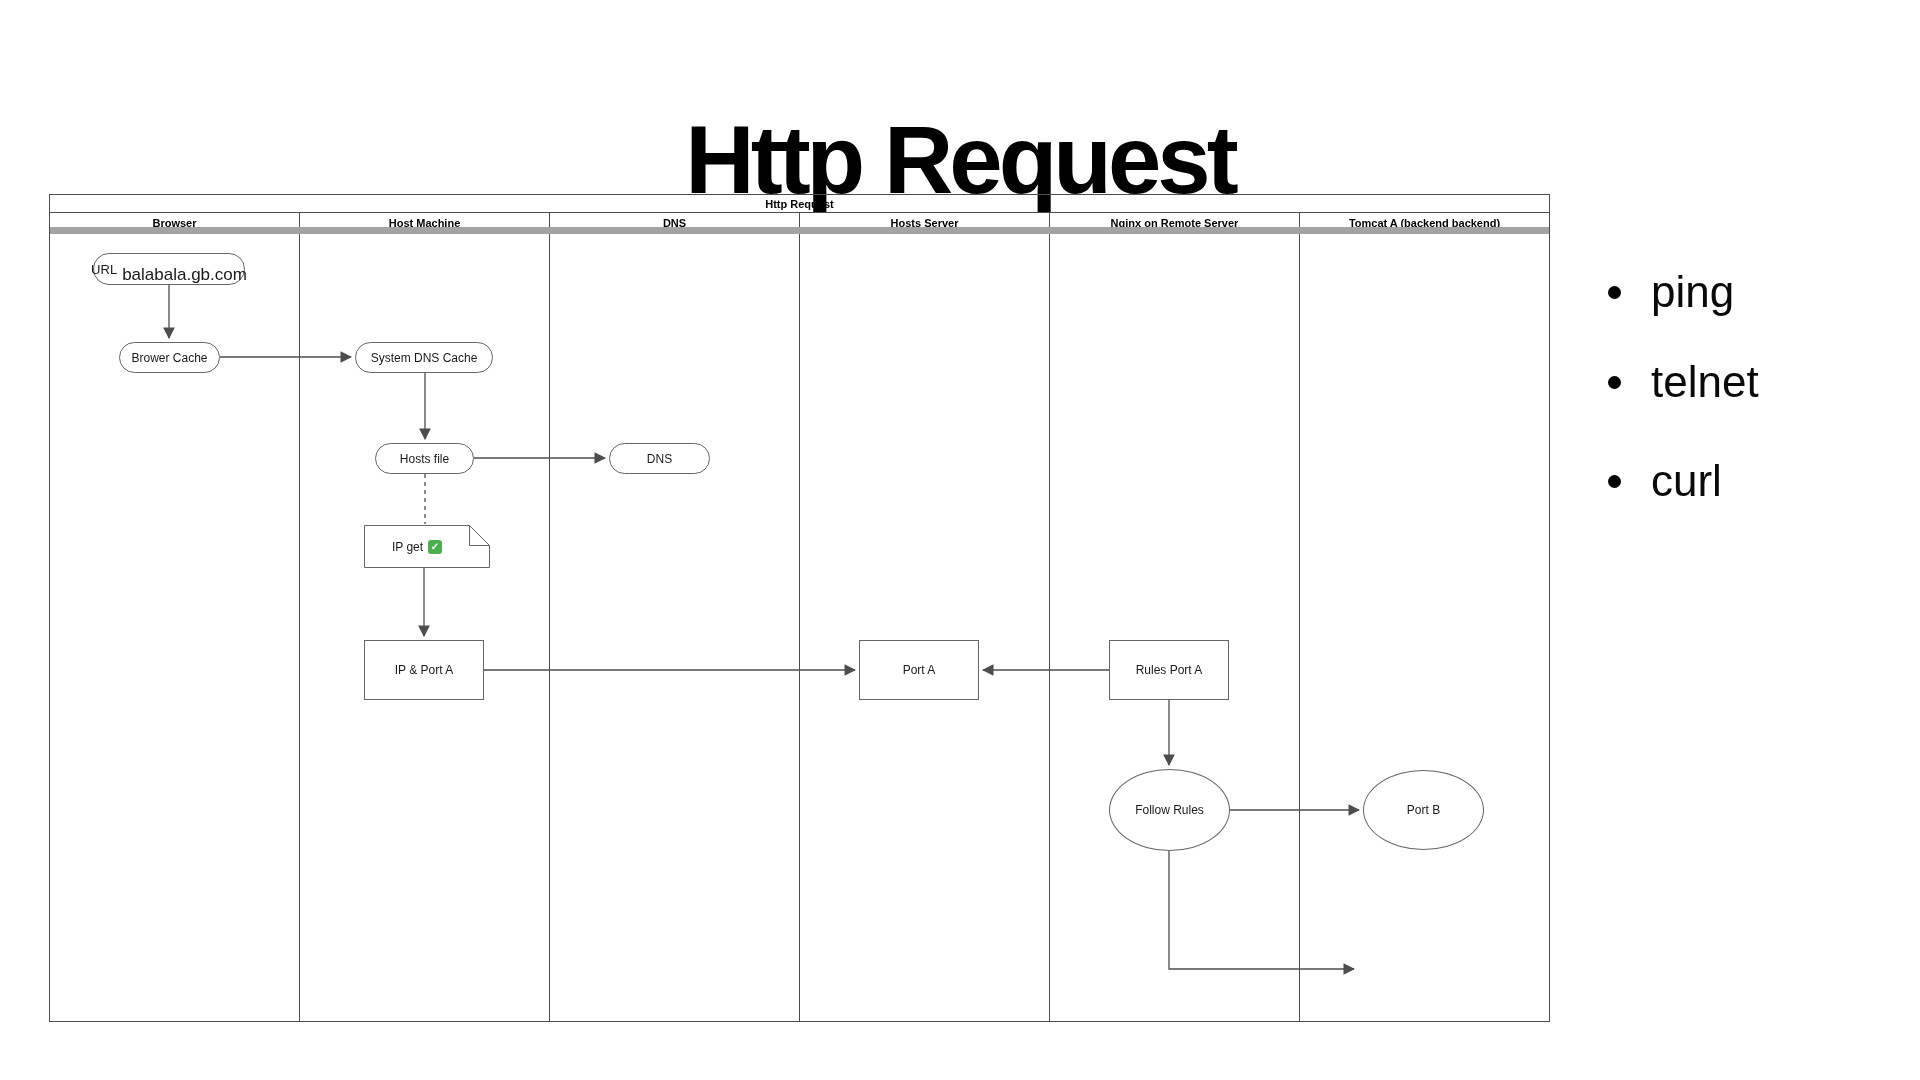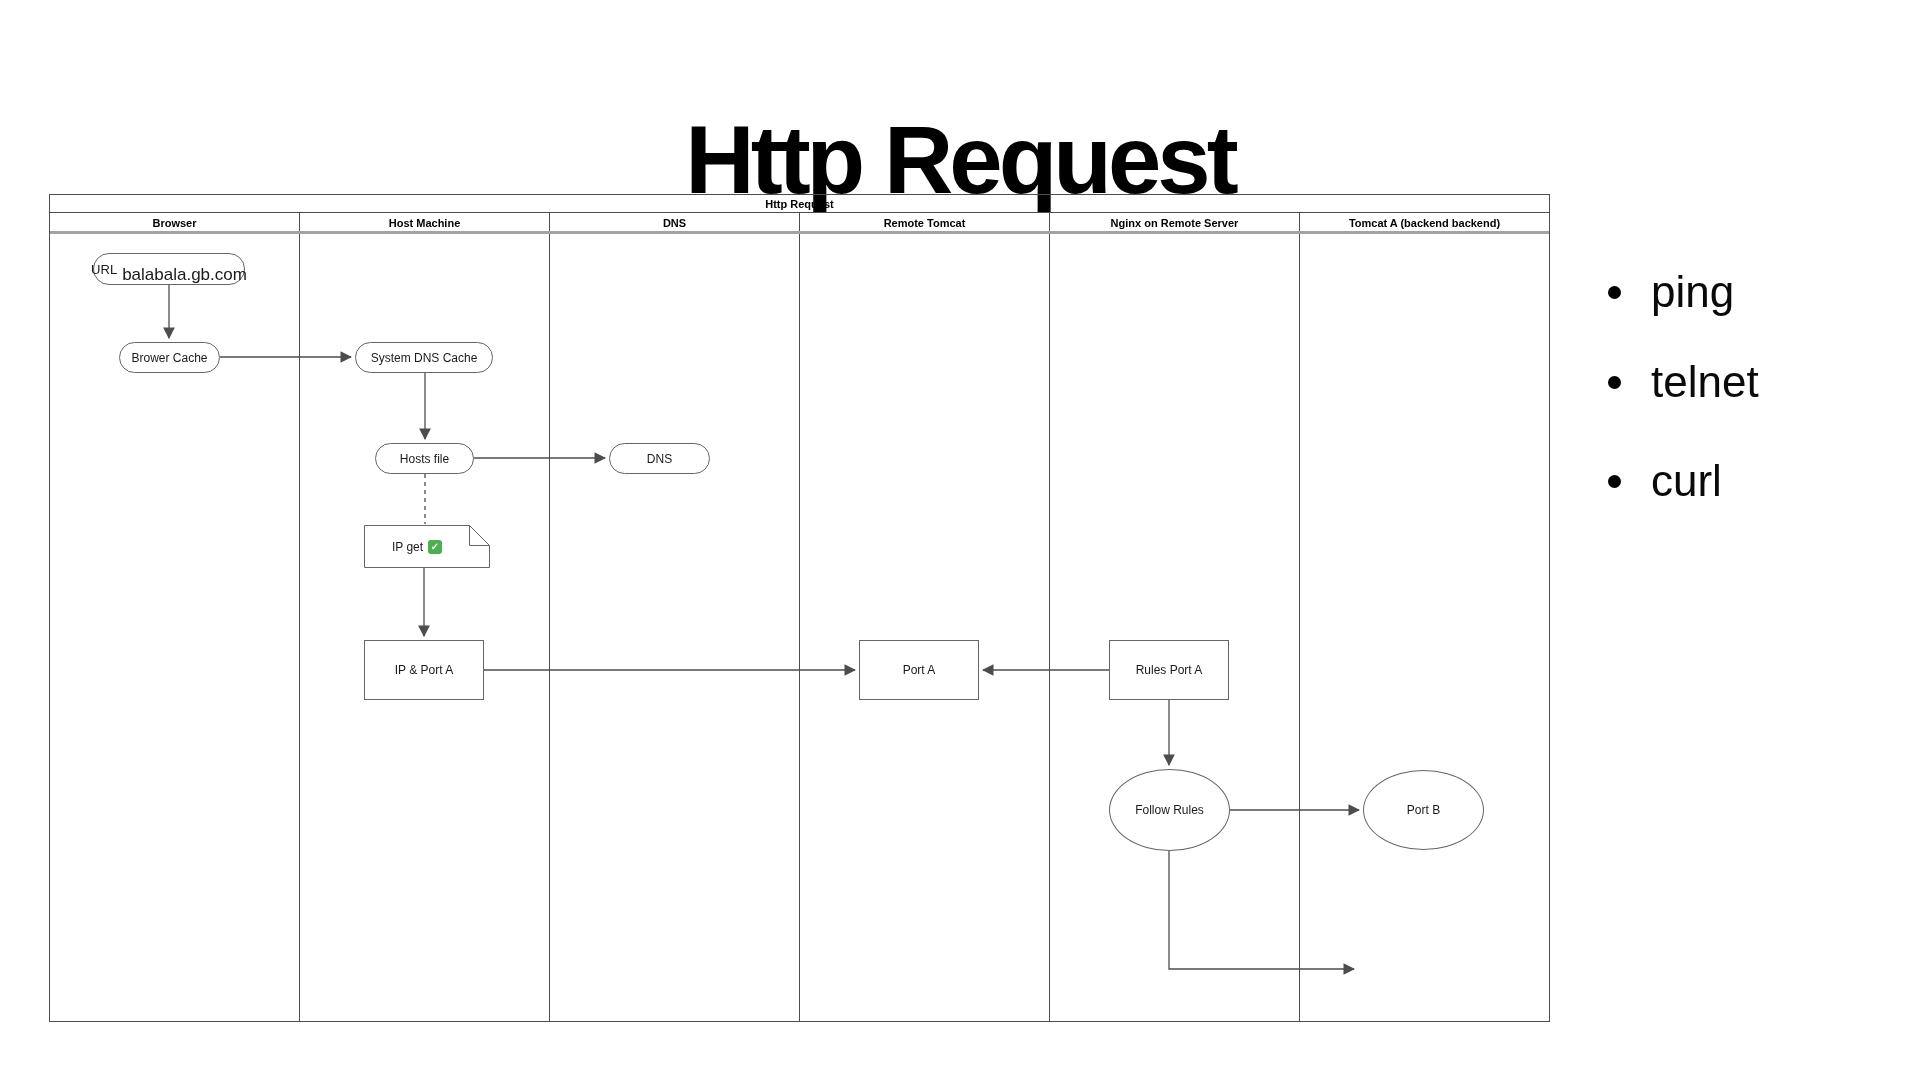--- a/index.html
+++ b/index.html
@@ -15,21 +15,21 @@
 
   
   .pool {
     position:absolute; left:49px; top:194px; width:1501px; height:828px;
     border:1px solid #4d4d4d; background:transparent;
   }
   .pool-title {
     height:18px; line-height:18px; border-bottom:1px solid #4d4d4d;
     text-align:center; font-size:11px; font-weight:bold; color:#000;
   }
-  .lane-headers { display:flex; height:21px; border-bottom:3px solid #a3a3a3; }
+  .lane-headers { display:flex; height:21px; border-bottom:7px solid #a3a3a3; }
   .lane-header {
     flex:1 1 0; border-right:1px solid #4d4d4d;
     text-align:center; font-size:11px; font-weight:bold; color:#000; line-height:21px;
     white-space:nowrap; overflow:hidden;
   }
   .lane-header:last-child { border-right:none; }
   .lane-bodies { display:flex; height:787px; }
   .lane-body { flex:1 1 0; border-right:1px solid #4d4d4d; }
   .lane-body:last-child { border-right:none; }
 
@@ -75,21 +75,21 @@
 <div class="stage">
 
   <div class="page-heading">Http Request</div>
 
   <div class="pool">
     <div class="pool-title">Http Request</div>
     <div class="lane-headers">
       <div class="lane-header">Browser</div>
       <div class="lane-header">Host Machine</div>
       <div class="lane-header">DNS</div>
-      <div class="lane-header">Remote Tomcat</div>
+      <div class="lane-header">Hosts Server</div>
       <div class="lane-header">Nginx on Remote Server</div>
       <div class="lane-header">Tomcat A (backend backend)</div>
     </div>
     <div class="lane-bodies">
       <div class="lane-body"></div>
       <div class="lane-body"></div>
       <div class="lane-body"></div>
       <div class="lane-body"></div>
       <div class="lane-body"></div>
       <div class="lane-body"></div>

